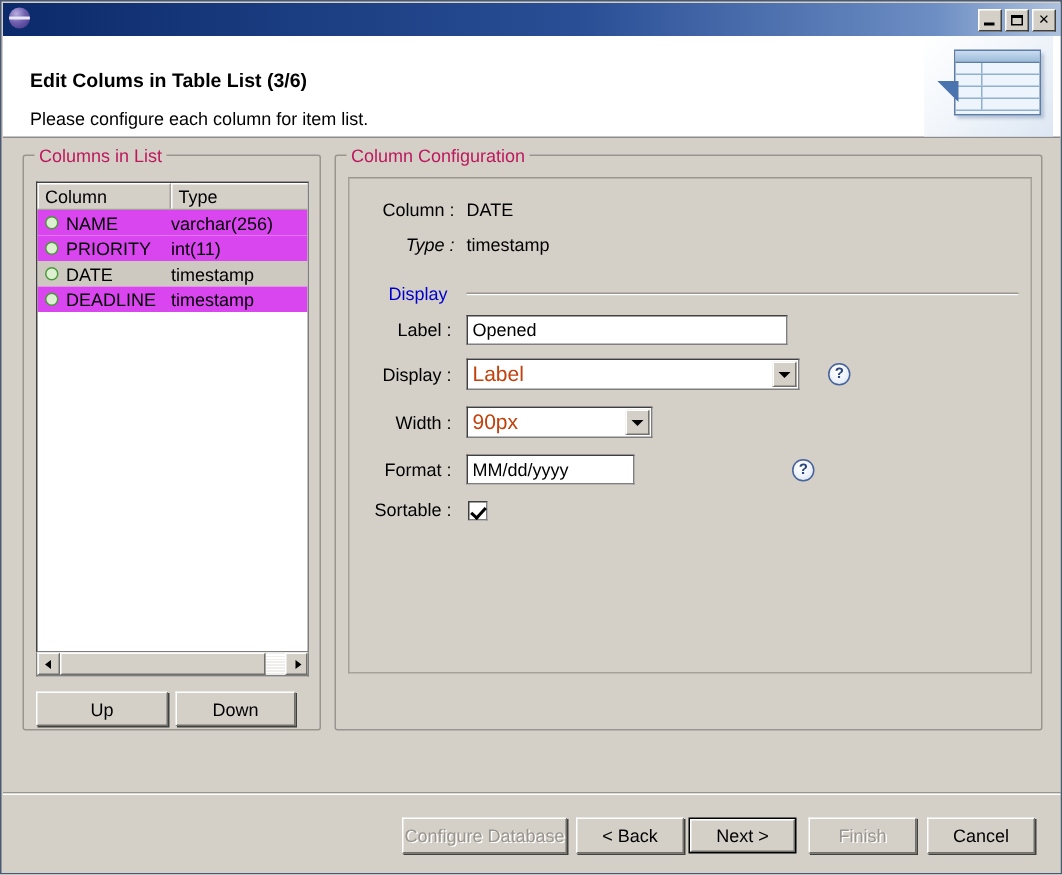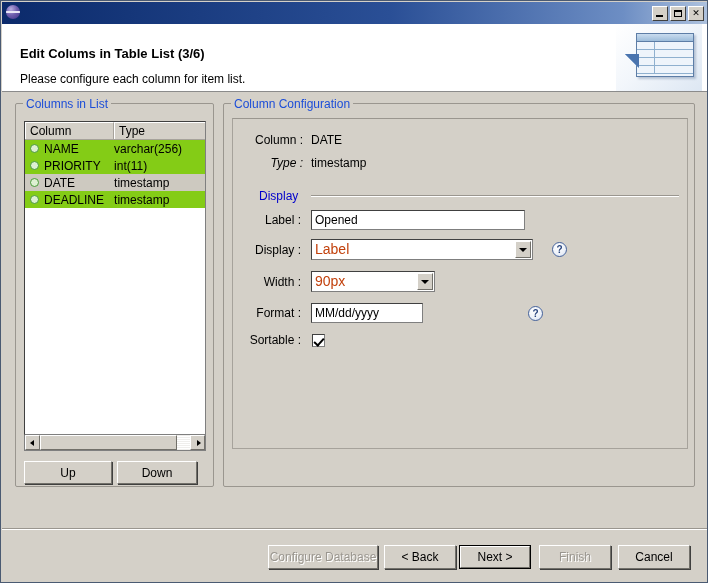--- a/index.html
+++ b/index.html
@@ -178,21 +178,21 @@
     border: 1px solid #9a968f;
     border-radius: 2px;
     box-sizing: border-box;
   }
   .group > .legend {
     position: absolute;
     top: -7px; left: 7px;
     background: #d4d0c8;
     padding: 0 3px;
     font-size: 12px;
-    color: #1d4ed8;
+    color: #be185d;
     white-space: nowrap;
   }
   #grp-columns {
     left: 13px; top: 11px;
     width: 199px; height: 384px;
   }
   #grp-config {
     left: 221px; top: 11px;
     width: 472px; height: 384px;
   }
@@ -224,21 +224,21 @@
     border-top: 1px solid #ffffff;
     border-left: 1px solid #ffffff;
     background: #d4d0c8;
   }
   .th.c1 { width: 90px; }
   .th.c2 { width: 92px; border-right: none; }
   .trow {
     display: flex;
     height: 17px;
     align-items: center;
-    background: #84cc16;
+    background: #d946ef;
   }
   .trow.selected { background: #cdc9c0; }
   .tcell1 {
     width: 90px;
     display: flex;
     align-items: center;
     box-sizing: border-box;
     padding-left: 5px;
     font-size: 12px;
   }

